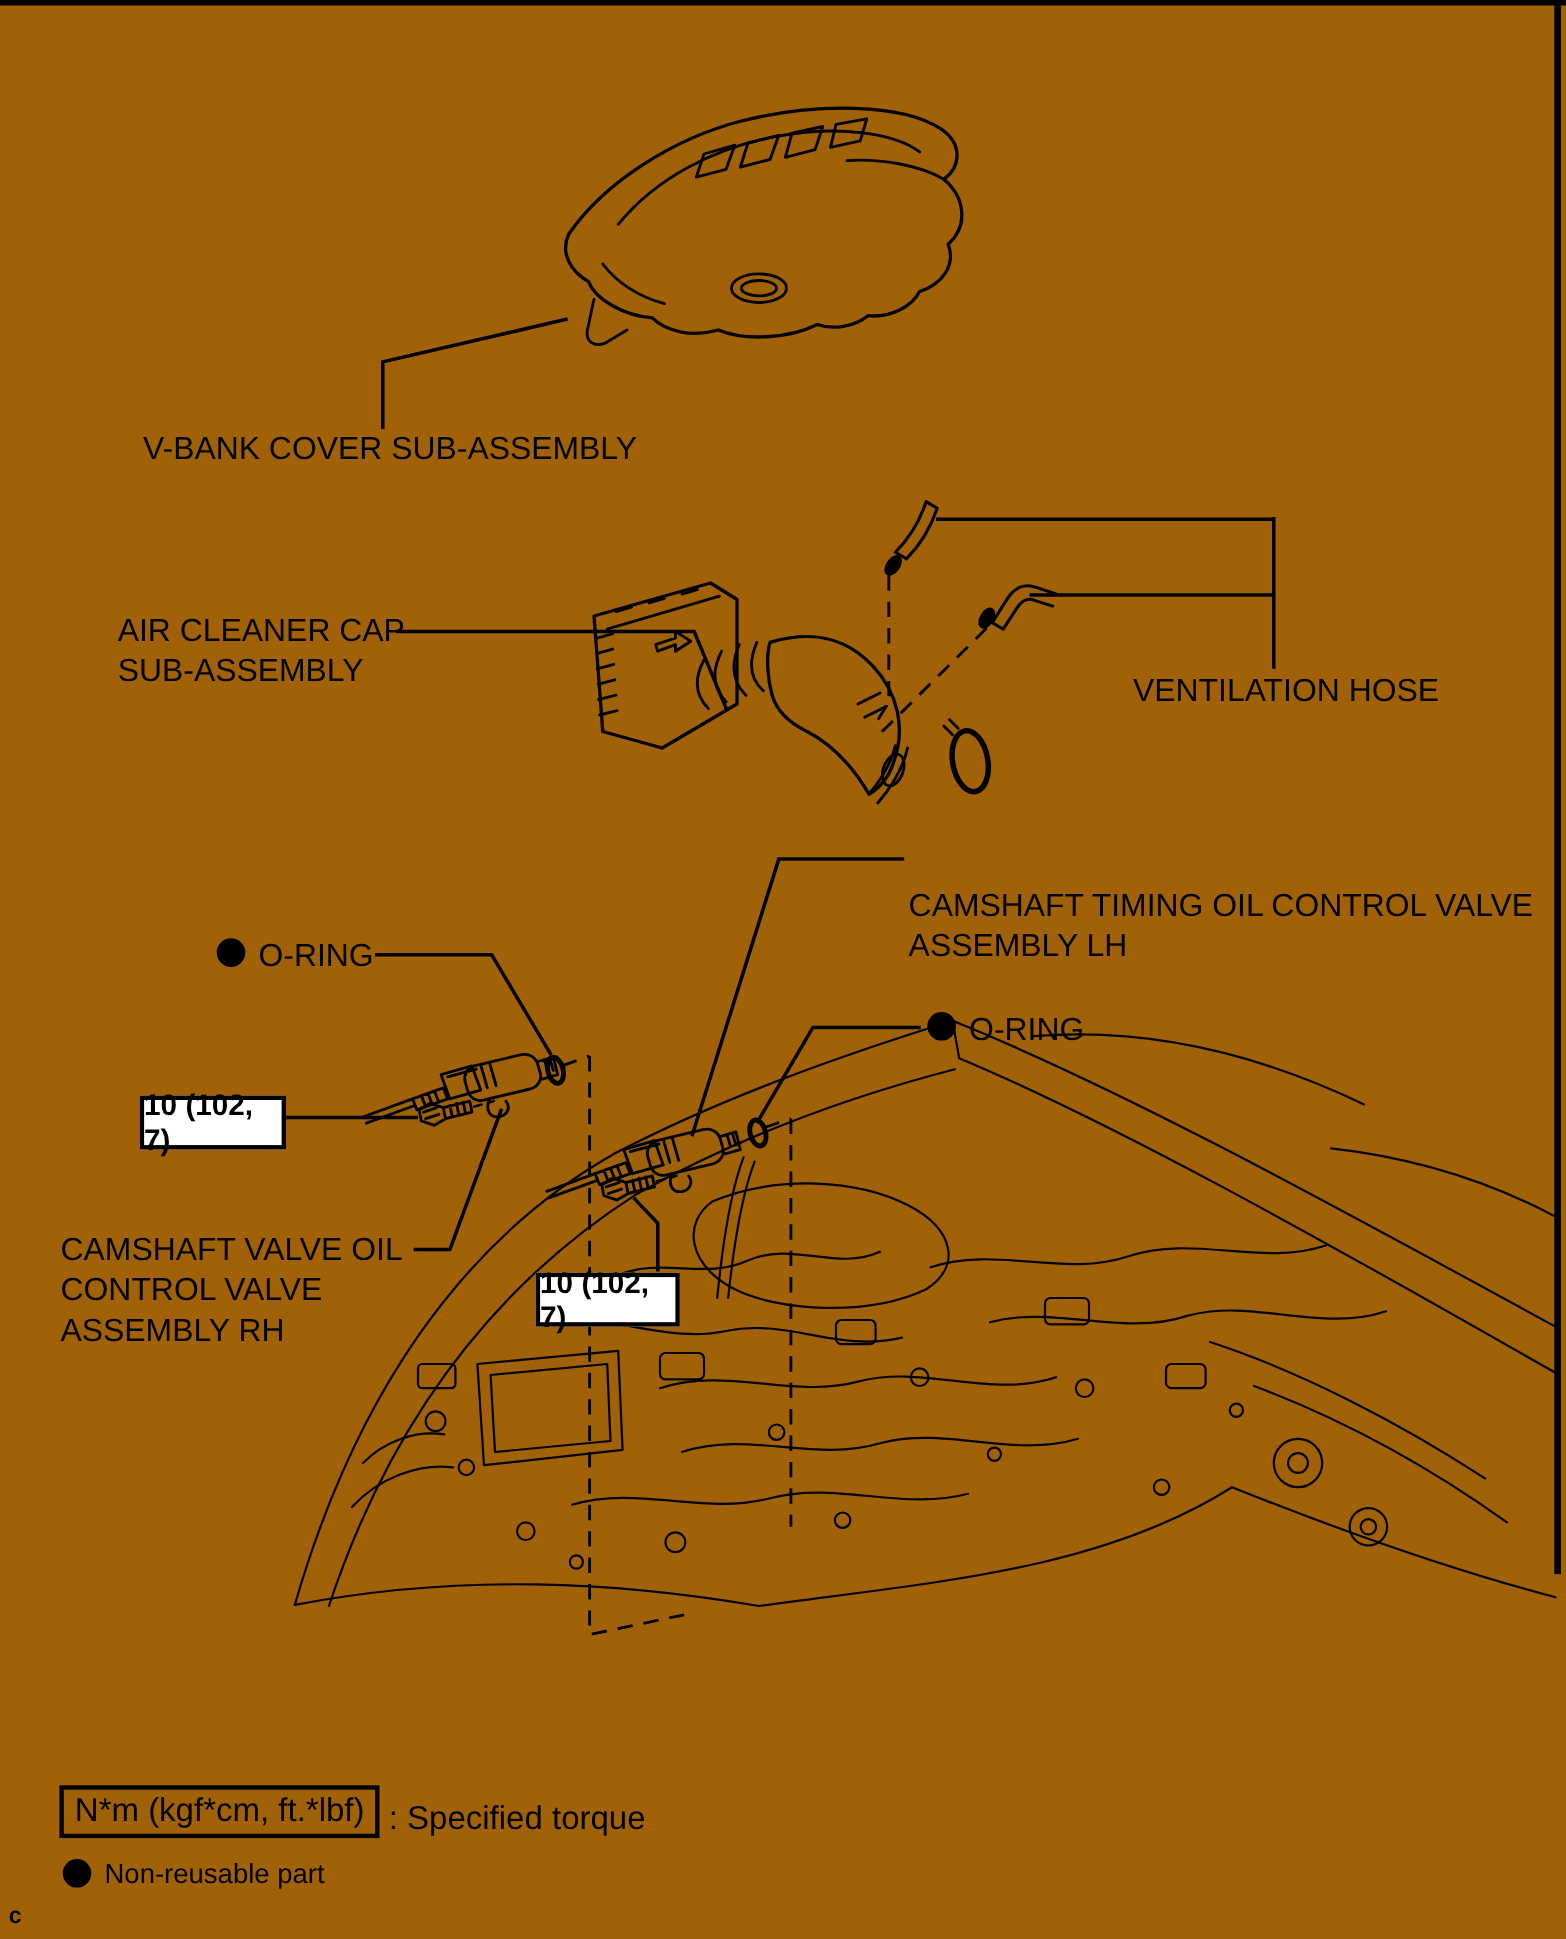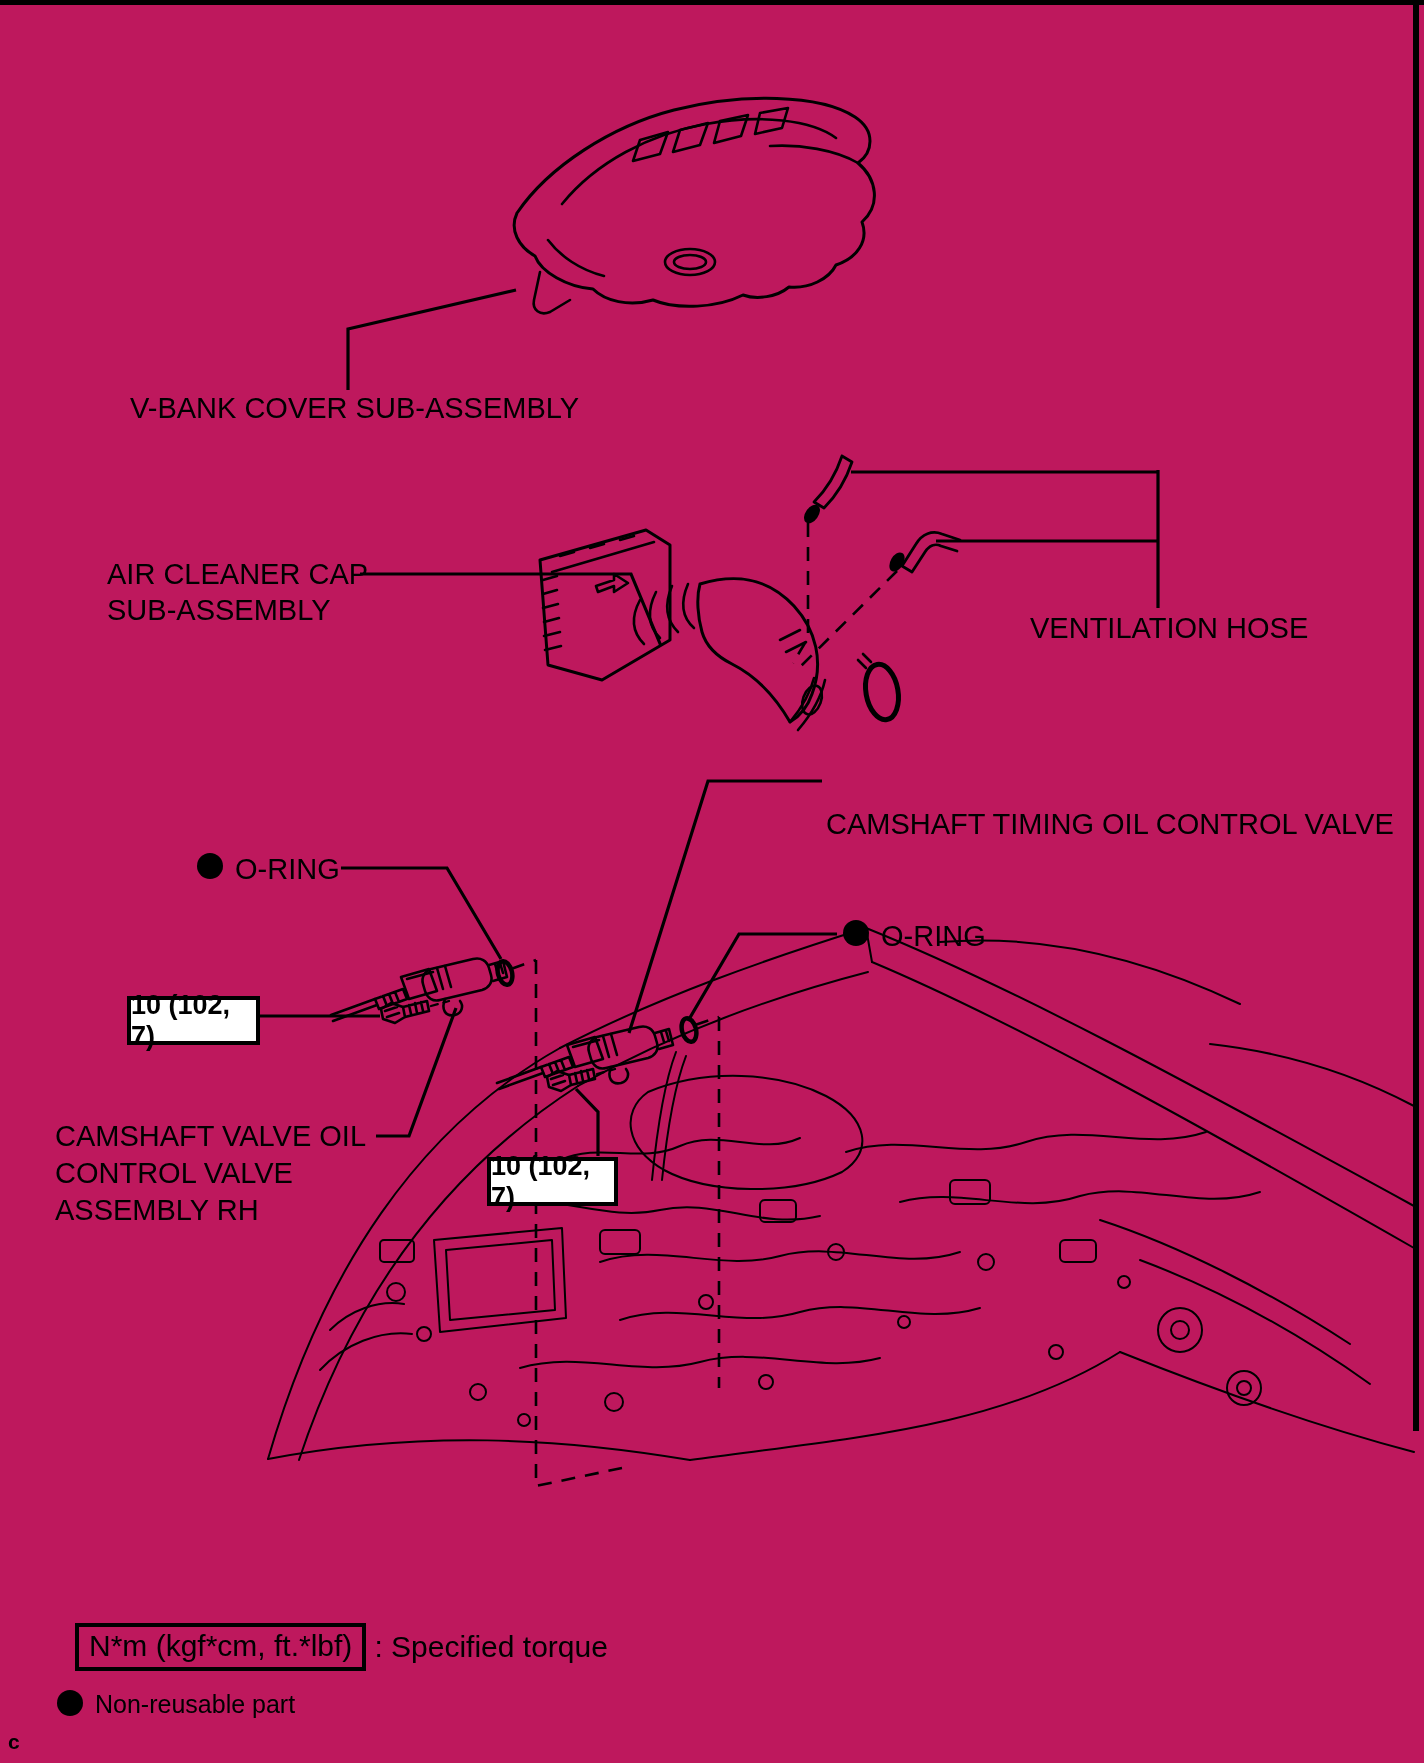--- a/index.html
+++ b/index.html
@@ -1,25 +1,25 @@
 <!DOCTYPE html>
 <html><head>
 <meta charset="utf-8">
 <style>
   html,body{margin:0;padding:0;background:#ffffff;}
-  .canvas{position:relative;width:1424px;height:1763px;background:#be185d;overflow:hidden;
+  .canvas{position:relative;width:1424px;height:1763px;background:#a16207;overflow:hidden;
           font-family:"Liberation Sans", sans-serif;color:#000;}
   svg.art{position:absolute;left:0;top:0;}
   .lbl{position:absolute;font-size:29px;line-height:36px;white-space:nowrap;color:#000;}
   .lbl3{line-height:37px;}
   .bullet-row{position:absolute;display:flex;align-items:flex-start;gap:12px;white-space:nowrap;}
   .bullet{width:26px;height:26px;border-radius:50%;background:#000;flex:0 0 auto;}
   .torque-box{position:absolute;border:4px solid #000;display:flex;align-items:center;justify-content:center;
               font-weight:bold;font-size:27px;background:#fff;}
-  .legend-row{position:absolute;display:flex;align-items:center;white-space:nowrap;font-size:30px;margin-left:21px;}
+  .legend-row{position:absolute;display:flex;align-items:flex-end;white-space:nowrap;font-size:30px;}
   .legend-box{border:4px solid #000;padding:2px 10px 4px 10px;}
   .legend-desc{margin-left:8px;}
   .footer-mark{position:absolute;font-size:21px;font-weight:bold;}
 </style>
 </head>
 <body>
 
 <div class="canvas">
 
   <svg class="art" width="1424" height="1763" viewBox="0 0 1424 1763">
@@ -165,20 +165,21 @@
 
   <div class="lbl" style="left:107px;top:556px;">
     <div>AIR CLEANER CAP</div>
     <div>SUB-ASSEMBLY</div>
   </div>
 
   <div class="lbl" style="left:1030px;top:610px;">VENTILATION HOSE</div>
 
   <div class="lbl" style="left:826px;top:762px;margin-top:44px;">
     <div>CAMSHAFT TIMING OIL CONTROL VALVE</div>
+    <div>ASSEMBLY LH</div>
   </div>
 
   <div class="bullet-row" style="left:197px;top:853px;font-size:29px;">
     <span class="bullet"></span>
     <span>O-RING</span>
   </div>
 
   <div class="bullet-row" style="left:843px;top:920px;font-size:29px;">
     <span class="bullet"></span>
     <span>O-RING</span>

